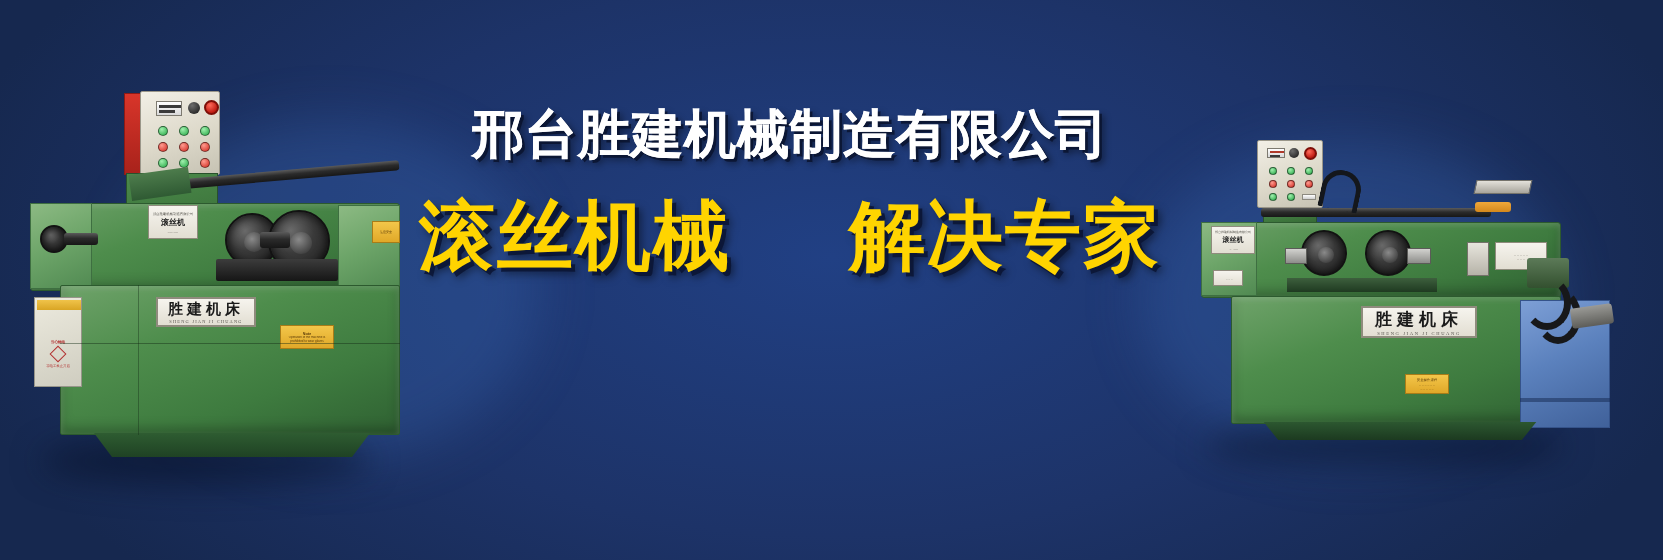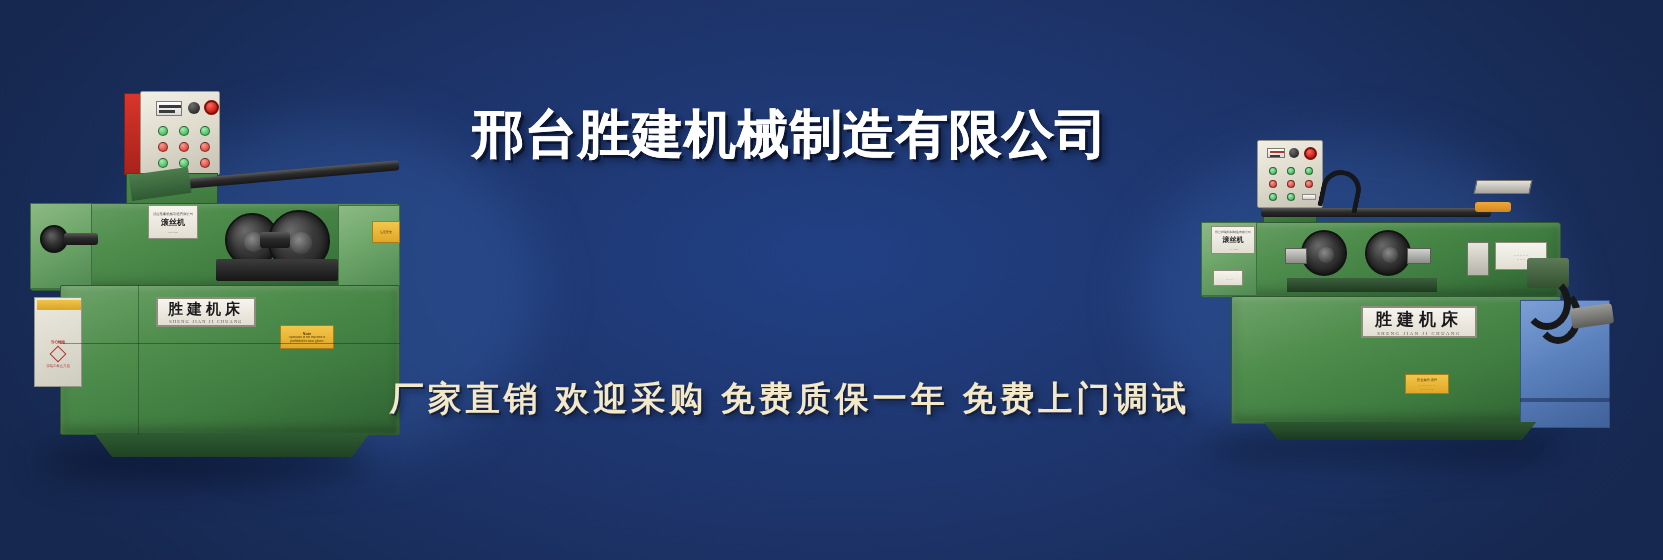--- a/index.html
+++ b/index.html
@@ -340,17 +340,21 @@
     <div class="part hose" style="left:348px; top:146px; width:48px; height:54px; border-color:#17181a; border-radius:50%; border-left-color:transparent; border-top-color:transparent;"></div>
     <div class="part hose" style="left:360px; top:158px; width:46px; height:56px; border-color:#17181a; border-radius:50%; border-left-color:transparent; border-top-color:transparent;"></div>
     <div class="part" style="left:396px; top:176px; width:42px; height:20px; background:linear-gradient(180deg,#9a9a96,#5d5d59); border-radius:3px; transform:rotate(-8deg);"></div>
 
     <div class="part" style="left:80px; top:292px; width:290px; height:18px; background:linear-gradient(180deg,#2c5730,#1c3a20); clip-path:polygon(3% 0,97% 0,92% 100%,8% 100%);"></div>
   </div>
 
   <div class="center-col">
     <div class="company-name">邢台胜建机械制造有限公司</div>
 
-
-    <div class="sub2">厂家直销  欢迎采购  免费质保一年  免费上门调试</div>
+    <div class="headline">
+      <span>滚丝机械</span>
+      <span class="gap"></span>
+      <span>解决专家</span>
+    </div>
+
   </div>
 
 </div>
 
 </body></html>

